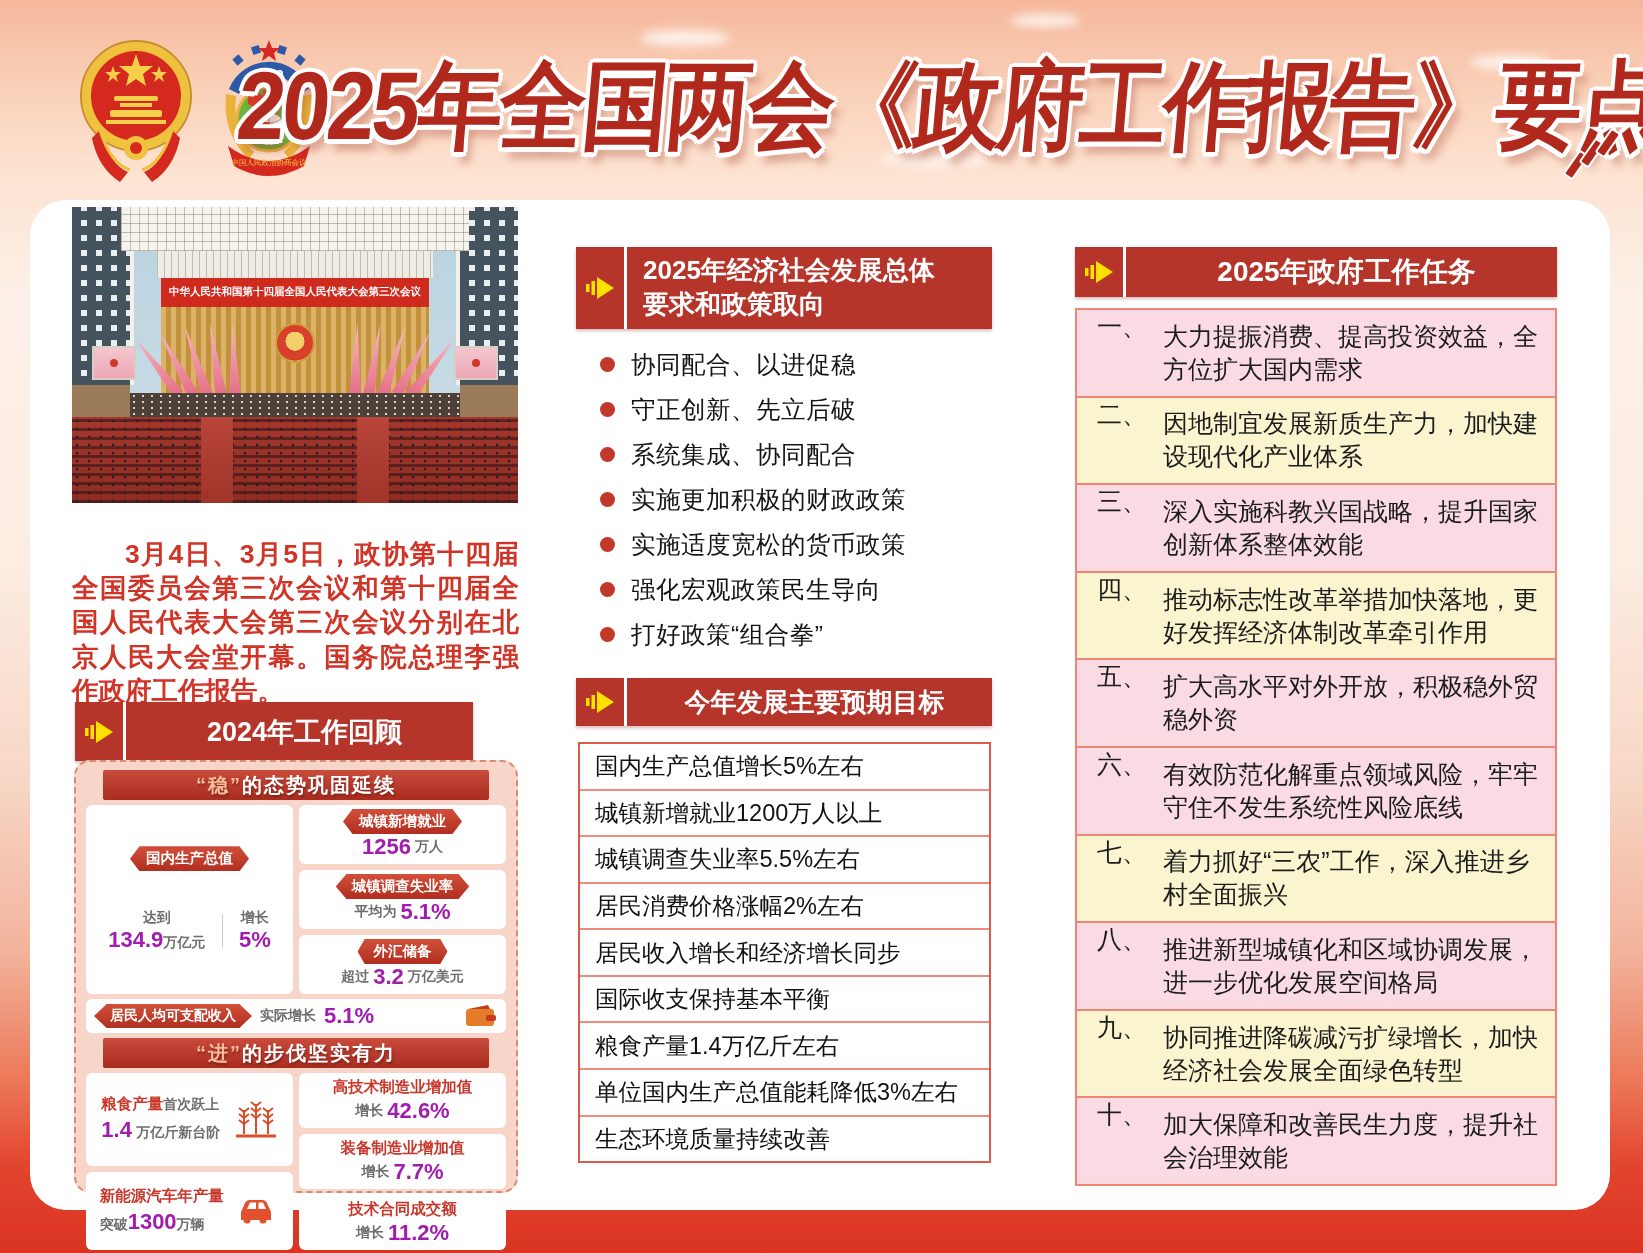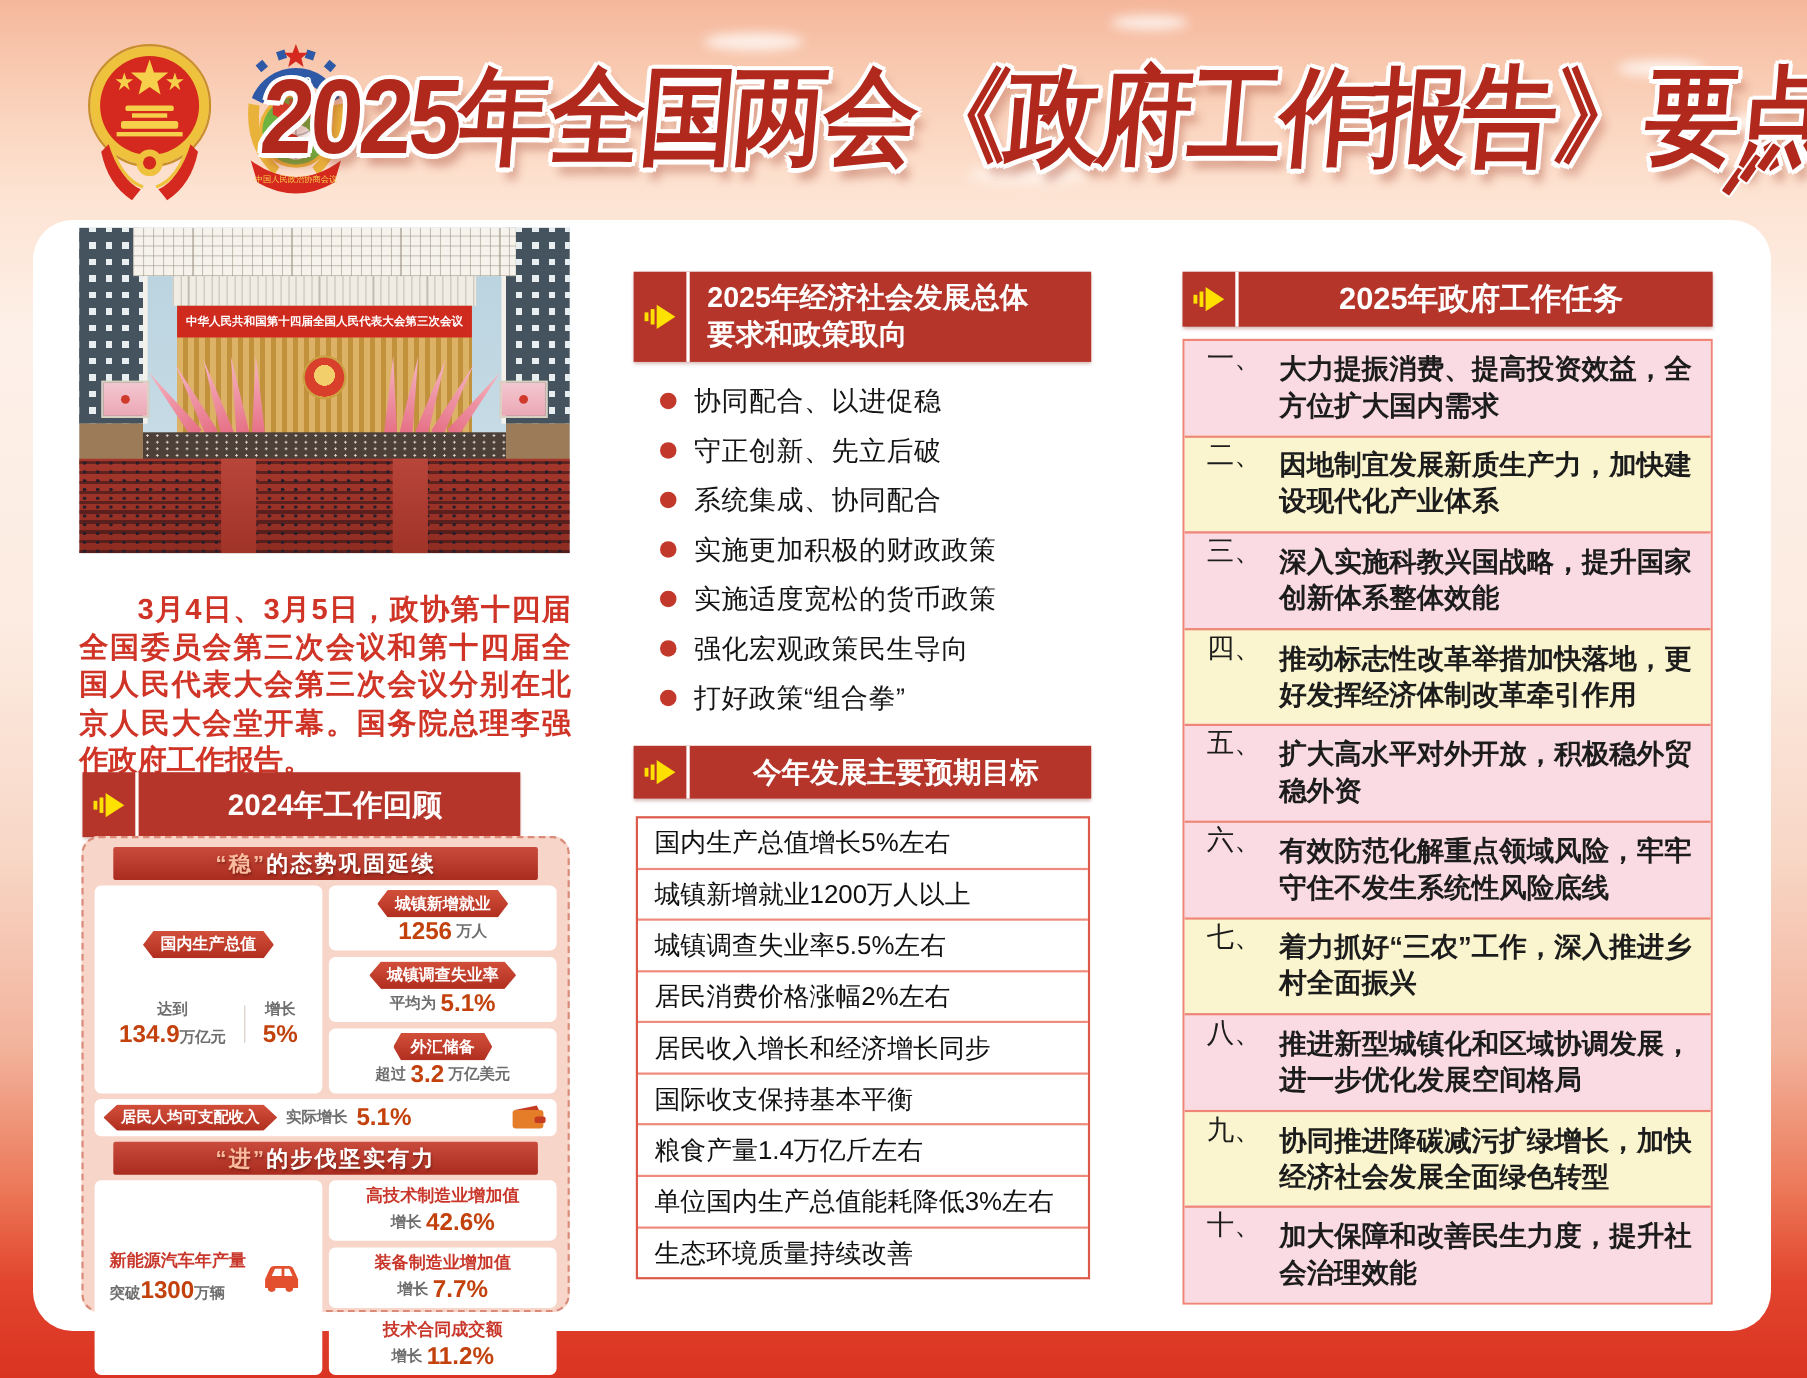--- a/index.html
+++ b/index.html
@@ -53,21 +53,21 @@
   .intro{position:absolute;left:72px;top:510px;width:447px;font-size:26.5px;font-weight:bold;color:#d03427;line-height:1.3;text-align:justify;text-indent:2em;}
   
   .dashed-box{position:absolute;left:74px;top:760px;width:444px;height:433px;background:#f8d5c9;border:2px dashed #d98a78;border-radius:16px;padding:8px 10px;box-sizing:border-box;display:flex;flex-direction:column;gap:5px;}
   .ribbon{width:92%;margin:0 auto;height:30px;flex:0 0 30px;background:linear-gradient(#c84b3c,#a92c1f);color:#fff;font-size:20px;font-weight:bold;display:flex;align-items:center;justify-content:center;letter-spacing:2px;border-radius:2px;text-shadow:1px 2px 2px rgba(90,20,10,.5);}
   .ribbon .q{color:#f9bc9f;}
   .stats-2col{display:flex;gap:6px;flex:1;}
   .stats-col{flex:1;display:flex;flex-direction:column;gap:6px;}
   .stat-card{background:#fff;border-radius:6px;padding:4px 6px;text-align:center;flex:1;display:flex;flex-direction:column;align-items:center;justify-content:space-evenly;}
   .stat-label{background:linear-gradient(#d2503a,#b12e20);color:#fff;font-size:14.5px;font-weight:bold;padding:3px 16px;clip-path:polygon(0 50%,8% 0,92% 0,100% 50%,92% 100%,8% 100%);white-space:nowrap;}
   .pre{color:#6e6e6e;font-size:14px;font-weight:bold;}
-  .num{color:#c2410c;font-size:22px;font-weight:800;}
+  .num{color:#a21caf;font-size:22px;font-weight:800;}
   .unit{color:#6e6e6e;font-size:14px;font-weight:bold;}
   .gdp-cols{display:flex;align-items:center;width:100%;justify-content:space-evenly;}
   .gdp-col{display:flex;flex-direction:column;}
   .gdp-div{width:1px;height:34px;background:#d9c9c2;}
   .stat-line{display:flex;align-items:center;gap:4px;justify-content:center;}
   .wide-row{background:#fff;border-radius:6px;flex:0 0 34px;display:flex;align-items:center;gap:8px;padding:0 8px;}
   .wide-row .stat-label{font-size:14px;}
   .redlabel{color:#c9372b;font-weight:800;font-size:15.5px;}
   .icon-svg{flex:0 0 auto;}
   
@@ -79,21 +79,21 @@
   .goals-box{position:absolute;left:578px;top:742px;width:413px;height:421px;background:#fff;border:2.5px solid #dd5949;display:flex;flex-direction:column;box-sizing:border-box;}
   .goal-row{flex:1;display:flex;align-items:center;padding-left:15px;font-size:23.5px;color:#111;font-weight:500;}
   .goal-row + .goal-row{border-top:2px solid #ef8b7c;}
   
   .tasks-box{position:absolute;left:1075px;top:308px;width:482px;height:878px;border:2.5px solid #ee8576;display:flex;flex-direction:column;box-sizing:border-box;}
   .task-row{flex:1;display:flex;align-items:center;padding:0 10px 0 20px;font-size:25px;color:#1c1c1c;font-weight:500;line-height:1.32;}
   .task-row + .task-row{border-top:2px solid #ee8576;}
   .task-row.pink{background:#fadbe4;}
   .task-row.yellow{background:#fbf5cf;}
   .task-num{flex:0 0 66px;align-self:flex-start;padding-top:0;}
-  .task-text{flex:1;font-weight:bold;}
+  .task-text{flex:1;}
 </style>
 </head>
 <body>
 
 <div class="poster">
 
   <div class="cloud" style="left:640px;top:30px;width:90px;height:16px;"></div>
   <div class="cloud" style="left:1010px;top:14px;width:70px;height:13px;"></div>
   <div class="cloud" style="left:1470px;top:55px;width:80px;height:14px;"></div>
   <div class="cloud" style="left:1555px;top:105px;width:60px;height:12px;"></div>
@@ -257,20 +257,37 @@
           <path d="M4 5 L24 1 L26 5 Z" fill="#c43b22"></path>
           <rect x="22" y="11" width="10" height="6" rx="2" fill="#c43b22"></rect>
         </svg>
     </div>
     <div class="ribbon">
       <span class="q">“进”</span>
         <span>的步伐坚实有力</span>
     </div>
     <div class="stats-2col" style="flex:0 0 146px;">
       <div class="stats-col">
+        <div class="stat-card" style="flex:1.2;flex-direction:row;gap:4px;text-align:left;">
+          <div style="line-height:1.35;">
+            <span class="redlabel">粮食产量</span><span class="pre">首次跃上</span><br>
+            <span class="num">1.4</span> <span class="unit">万亿斤新台阶</span>
+          </div>
+          <svg class="icon-svg" width="44" height="42" viewBox="0 0 44 42">
+              <g stroke="#d94f2a" stroke-width="2" fill="#d94f2a">
+                <line x1="10" y1="12" x2="10" y2="36"></line>
+                <line x1="22" y1="6" x2="22" y2="36"></line>
+                <line x1="34" y1="12" x2="34" y2="36"></line>
+                <path d="M10 14 l-5 -4 M10 14 l5 -4 M10 20 l-5 -4 M10 20 l5 -4 M10 26 l-5 -4 M10 26 l5 -4" fill="none"></path>
+                <path d="M22 8 l-5 -4 M22 8 l5 -4 M22 14 l-5 -4 M22 14 l5 -4 M22 20 l-5 -4 M22 20 l5 -4" fill="none"></path>
+                <path d="M34 14 l-5 -4 M34 14 l5 -4 M34 20 l-5 -4 M34 20 l5 -4 M34 26 l-5 -4 M34 26 l5 -4" fill="none"></path>
+                <line x1="2" y1="38" x2="42" y2="38" stroke-width="3"></line>
+              </g>
+            </svg>
+        </div>
         <div class="stat-card" style="flex-direction:row;gap:6px;text-align:left;">
           <div style="line-height:1.35;">
             <span class="redlabel">新能源汽车年产量</span><br>
             <span class="pre">突破</span><span class="num">1300</span><span class="unit">万辆</span>
           </div>
           <svg class="icon-svg" width="42" height="30" viewBox="0 0 42 30">
               <path d="M4 16 L8 7 q1.5-3 4.5-3 h13 q3 0 4.5 3 l4 9 v8 h-4.5 a3.5 3.5 0 0 1-7 0 h-9 a3.5 3.5 0 0 1-7 0 H4 z" fill="#e2502e"></path>
               <path d="M10 13 l3-6.5 h6 v6.5 z M21.5 13 v-6.5 h4.5 l3 6.5 z" fill="#fff"></path>
             </svg>
         </div>

